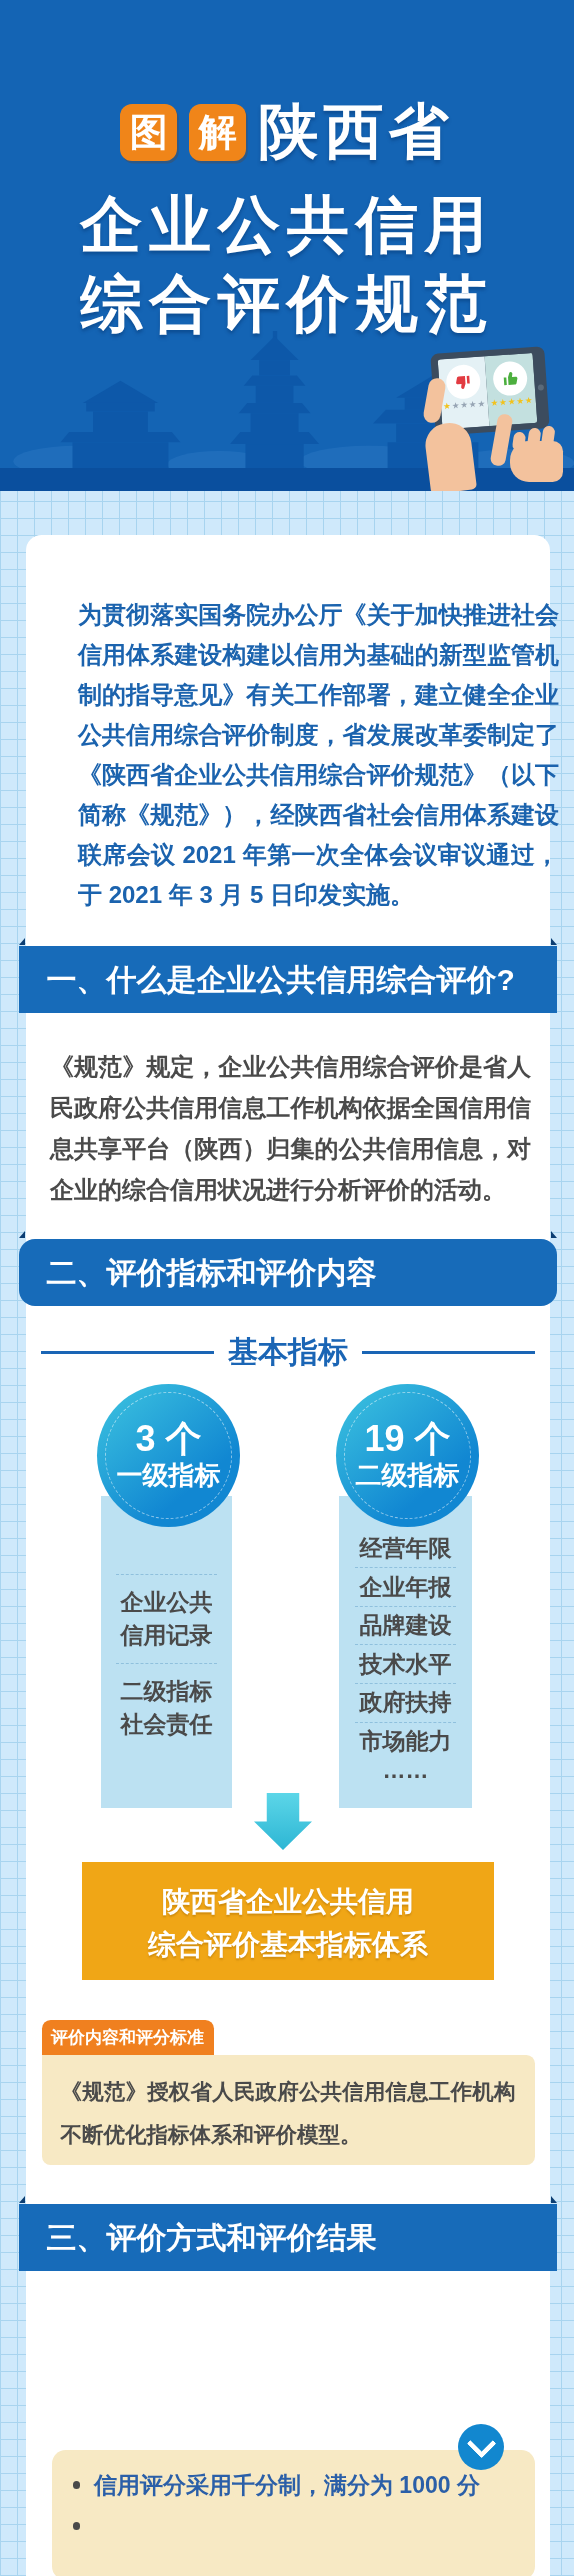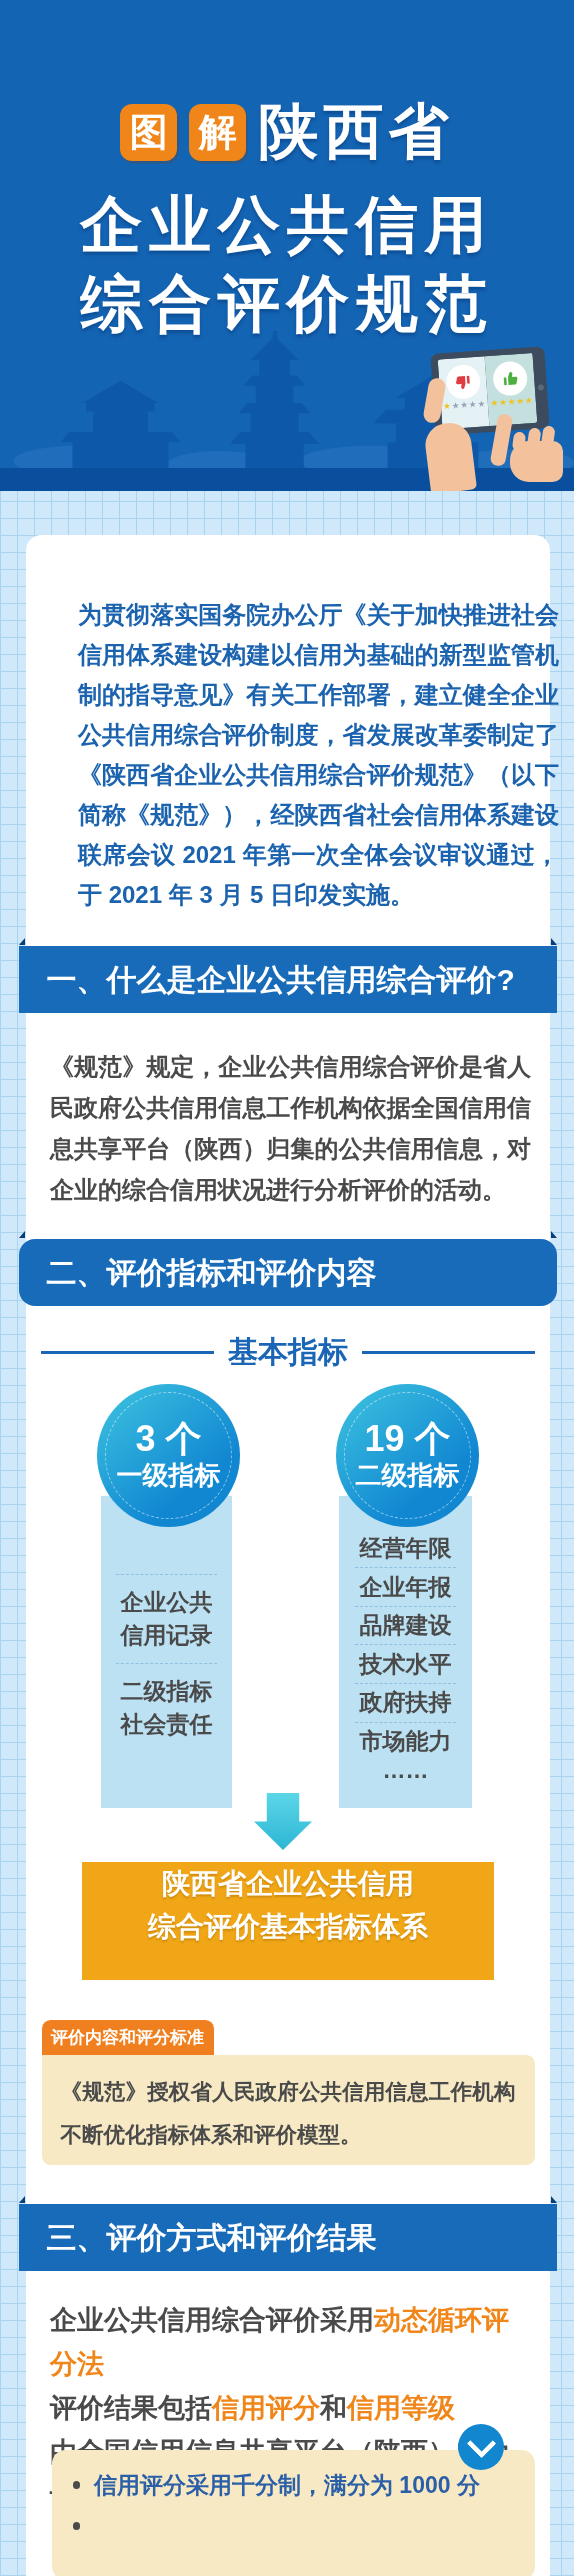--- a/index.html
+++ b/index.html
@@ -79,21 +79,21 @@
   .p-item2{font-size:23px;font-weight:700;color:var(--body_text,#4a4a4a);line-height:33px;text-align:center;}
   .p-item1{font-size:23px;font-weight:700;color:var(--body_text,#4a4a4a);line-height:29px;text-align:center;}
   .dash{width:101px;border-top:1.7px dashed var(--dashed,#8fc0dd);}
   .dash-l{margin:11px 0;} .dash-r{margin:4.3px 0;}
 
   .down-arrow{position:absolute;left:228px;top:1258px;width:58px;height:57px;
       background:linear-gradient(180deg,#5cd6e8,var(--arrow,#2db6d4));
       clip-path:polygon(22% 0,78% 0,78% 50%,100% 50%,50% 100%,0 50%,22% 50%);}
 
   .result-box{position:absolute;left:56px;top:1327px;width:412px;height:118px;background:var(--result_bg,#f0a616);
-      color:#fff;text-align:center;font-size:28px;font-weight:800;line-height:43px;box-sizing:border-box;
+      color:#fff;text-align:center;font-size:28px;font-weight:800;line-height:43px;padding-top:18px;box-sizing:border-box;
       text-shadow:0 1.7px 1.7px rgba(150,95,0,.35);}
 
   .tag{position:absolute;left:15.5px;top:1485px;width:172px;height:35px;background:var(--tag_bg,#f0801f);
       border-radius:8.6px 8.6px 0 0;color:#fff;font-size:17px;font-weight:700;line-height:35px;text-align:center;}
   .cream1{position:absolute;left:15.5px;top:1520px;width:493px;height:110px;background:var(--cream_bg,#f7e9c4);
       border-radius:0 8.6px 8.6px 8.6px;box-sizing:border-box;padding:16.3px 19px;
       font-size:21.5px;font-weight:700;color:var(--body_text,#4a4a4a);line-height:43px;text-align:justify;}
 
   .s3-lines{position:absolute;left:24px;top:1763px;width:481px;font-size:27px;line-height:44px;font-weight:700;
       color:var(--body_text,#4a4a4a);}
@@ -251,29 +251,20 @@
       <div class="result-box">
         <div>陕西省企业公共信用</div>
         <div>综合评价基本指标体系</div>
       </div>
 
       <div class="tag">评价内容和评分标准</div>
       <div class="cream1">《规范》授权省人民政府公共信用信息工作机构不断优化指标体系和评价模型。</div>
 
       <div class="banner banner3">三、评价方式和评价结果</div>
 
-      <div class="s3-lines">
-        <div>
-          <span>企业公共信用综合评价采用</span><span class="hl">动态循环评分法</span>
-        </div>
-        <div>
-          <span>评价结果包括</span><span class="hl">信用评分</span><span>和</span><span class="hl">信用等级</span>
-        </div>
-        <div>由全国信用信息共享平台（陕西）自动计算生成</div>
-      </div>
 
       <div class="chevron-circle">
         <span class="chevron"></span>
       </div>
 
       <div class="cream2">
         <div class="bullet-row">
           <span class="bullet-dot"></span>
           <span class="bullet-text">信用评分采用千分制，满分为 1000 分</span>
         </div>

